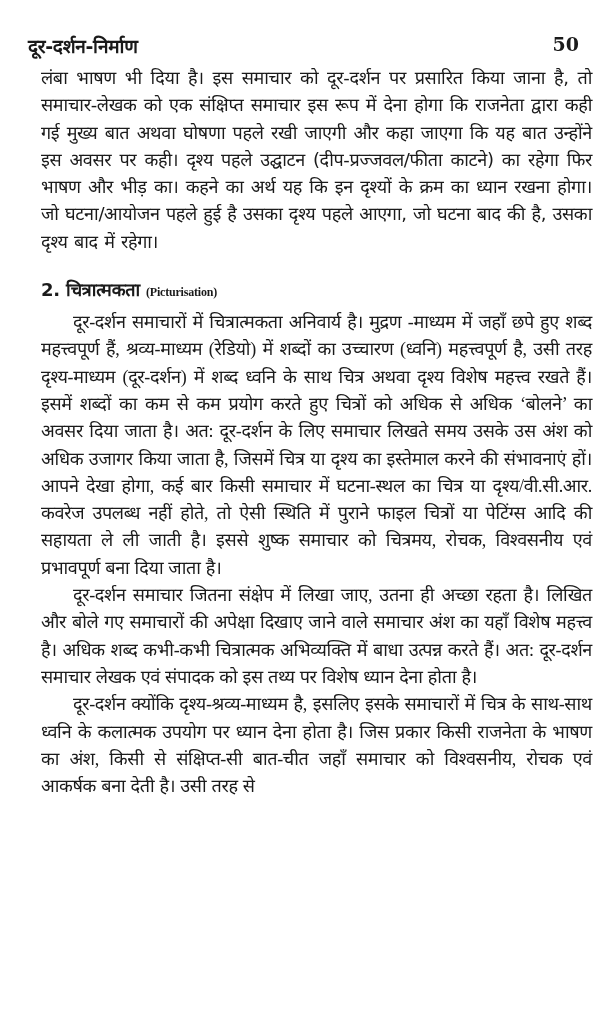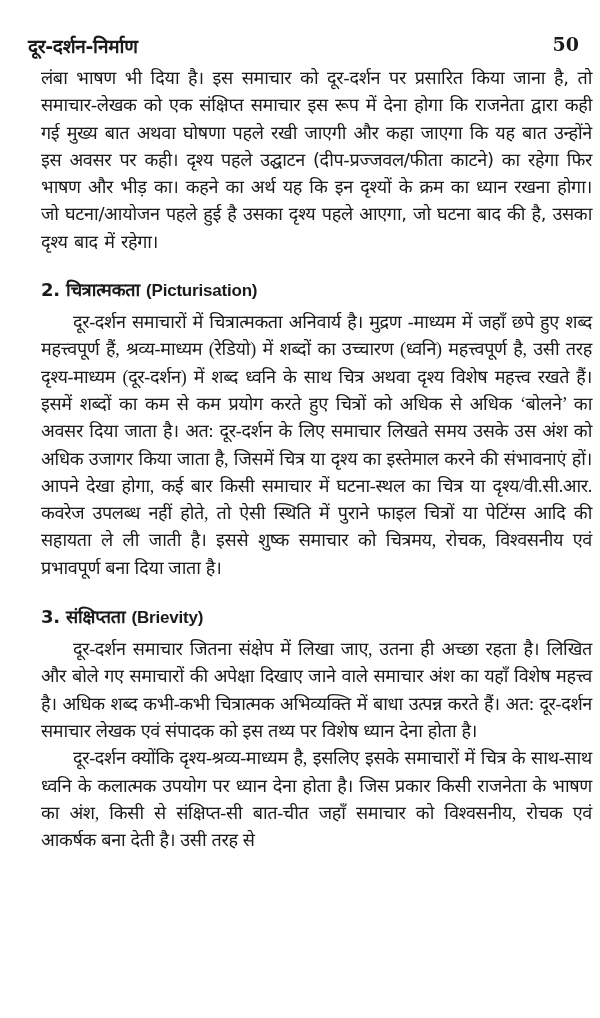--- a/index.html
+++ b/index.html
@@ -69,22 +69,22 @@
       height: 26px;
       font-size: 18px;
       font-weight: bold;
       line-height: 26px;
       letter-spacing: -0.2px;
     }
     .section-heading .num {
       margin-right: 6px;
     }
     .section-heading .en {
-      font-family: Liberation Sans, sans-serif;
-      font-size: 17px;
+      font-family: Liberation Serif, serif;
+      font-size: 12px;
       font-weight: bold;
       margin-left: 6px;
     }
   </style>
 </head>
 <body>
 
 <div class="page">
 
   <div class="running-head">
@@ -97,23 +97,20 @@
     <p class="para">लंबा भाषण भी दिया है। इस समाचार को दूर-दर्शन पर प्रसारित किया जाना है, तो समाचार-लेखक को एक संक्षिप्त समाचार इस रूप में देना होगा कि राजनेता द्वारा कही गई मुख्य बात अथवा घोषणा पहले रखी जाएगी  और कहा जाएगा कि यह बात उन्होंने इस अवसर पर कही। दृश्य पहले उद्घाटन (दीप-प्रज्जवल/फीता काटने) का रहेगा फिर भाषण और भीड़ का। कहने का अर्थ यह कि इन दृश्यों के क्रम का ध्यान रखना होगा। जो घटना/आयोजन पहले हुई है उसका दृश्य पहले आएगा, जो घटना बाद की है, उसका दृश्य बाद में रहेगा।</p>
 
     <div>
       <div class="section-heading">
         <span class="num">2.</span><span>चित्रात्मकता</span><span class="en">(Picturisation)</span>
       </div>
       <p class="para indent">दूर-दर्शन समाचारों में चित्रात्मकता अनिवार्य है। मुद्रण -माध्यम में जहाँ छपे हुए शब्द महत्त्वपूर्ण हैं, श्रव्य-माध्यम (रेडियो) में शब्दों का उच्चारण (ध्वनि) महत्त्वपूर्ण है, उसी तरह दृश्य-माध्यम (दूर-दर्शन) में शब्द ध्वनि के साथ चित्र अथवा दृश्य विशेष महत्त्व रखते हैं। इसमें शब्दों का कम से कम प्रयोग करते हुए चित्रों को अधिक से अधिक ‘बोलने’ का अवसर दिया जाता है। अत: दूर-दर्शन के लिए समाचार लिखते समय उसके उस अंश को अधिक उजागर किया जाता है, जिसमें चित्र या दृश्य का इस्तेमाल करने की संभावनाएं हों। आपने देखा होगा, कई बार किसी समाचार में घटना-स्थल का चित्र या दृश्य/वी.सी.आर. कवरेज उपलब्ध नहीं होते, तो ऐसी स्थिति में पुराने फाइल चित्रों या पेटिंग्स आदि की सहायता ले ली जाती है। इससे शुष्क समाचार को चित्रमय, रोचक, विश्वसनीय एवं प्रभावपूर्ण बना दिया जाता है।</p>
     </div>
 
     <div>
-      <div class="section-heading">
-        <span class="num">3.</span><span>संक्षिप्तता</span><span class="en">(Brievity)</span>
-      </div>
       <p class="para indent">दूर-दर्शन समाचार जितना संक्षेप में लिखा जाए, उतना ही अच्छा रहता है। लिखित और बोले गए समाचारों की अपेक्षा दिखाए जाने वाले समाचार अंश का यहाँ विशेष महत्त्व है। अधिक शब्द कभी-कभी चित्रात्मक अभिव्यक्ति में बाधा उत्पन्न करते हैं। अत: दूर-दर्शन समाचार लेखक एवं संपादक को इस तथ्य पर विशेष ध्यान देना होता है।</p>
     </div>
 
     <div>
       <p class="para indent">दूर-दर्शन क्योंकि दृश्य-श्रव्य-माध्यम है, इसलिए इसके समाचारों में चित्र के साथ-साथ ध्वनि के कलात्मक उपयोग पर ध्यान देना होता है। जिस प्रकार किसी राजनेता के भाषण का अंश, किसी से संक्षिप्त-सी बात-चीत जहाँ समाचार को विश्वसनीय, रोचक एवं आकर्षक बना देती है। उसी तरह से</p>
     </div>
 
   </div>
 </div>
 

